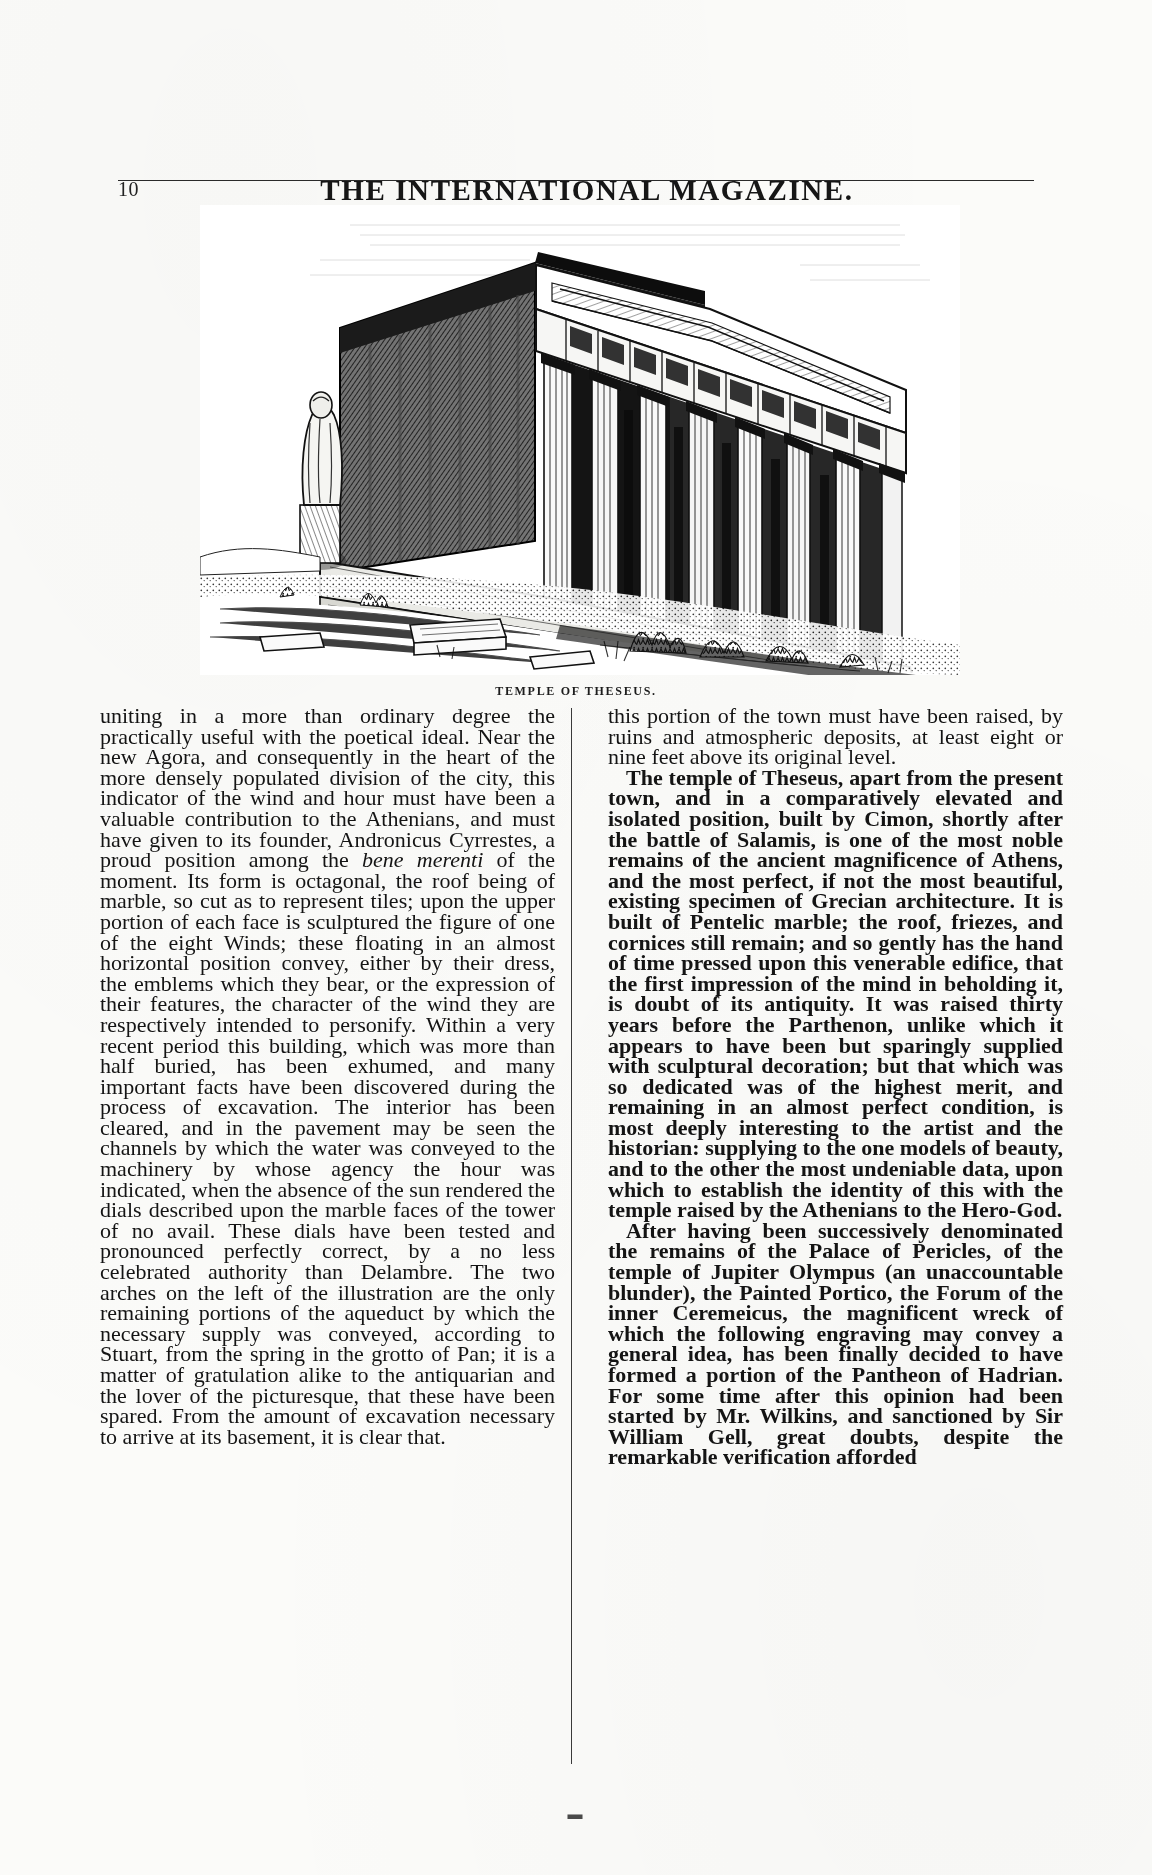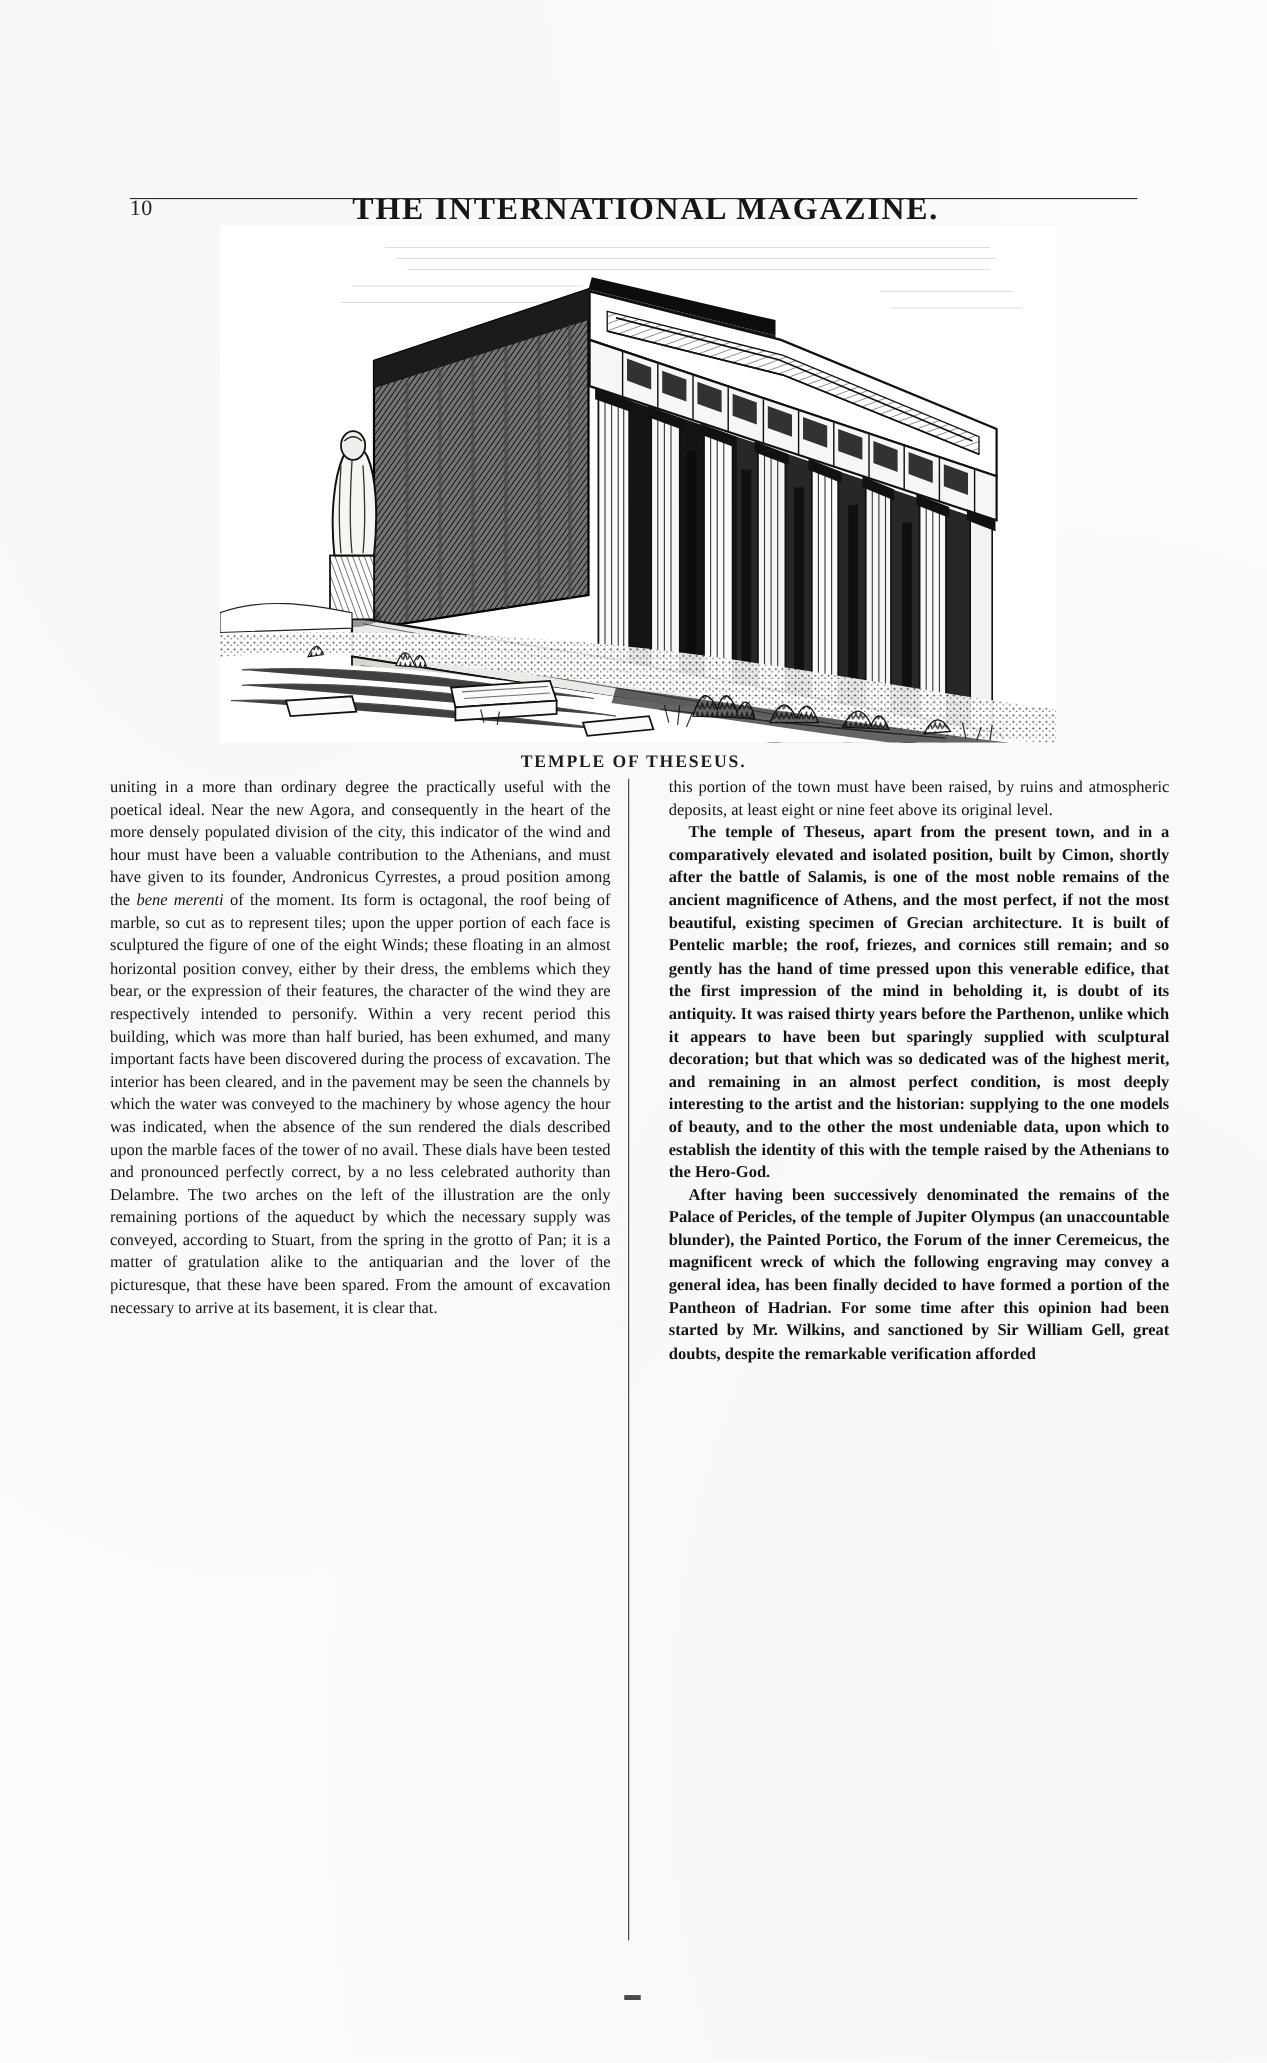--- a/index.html
+++ b/index.html
@@ -82,40 +82,40 @@
   }
   .plate svg { display: block; width: 100%; height: 100%; }
 
   .plate-caption {
     position: absolute;
     left: 118px;
     top: 684px;
     width: 916px;
     text-align: center;
     font-family: "Liberation Serif", serif;
-    font-size: 16px;
+    font-size: 12px;
     letter-spacing: 1.7px;
     font-weight: 700;
     color: #1d1d1d;
   }
 
   
   .columns {
     position: absolute;
     left: 100px;
     top: 706px;
     width: 950px;
     height: 1062px;
   }
   .col {
     position: absolute;
     top: 0;
     width: 455px;
     height: 1062px;
-    font-size: 15px;
+    font-size: 22px;
     line-height: 20.6px;
     text-align: justify;
     text-justify: inter-word;
     hyphens: manual;
     color: #141414;
   }
   .col-left  { left: 0px; }
   .col-right { left: 508px; }
   .col p {
     margin: 0;

